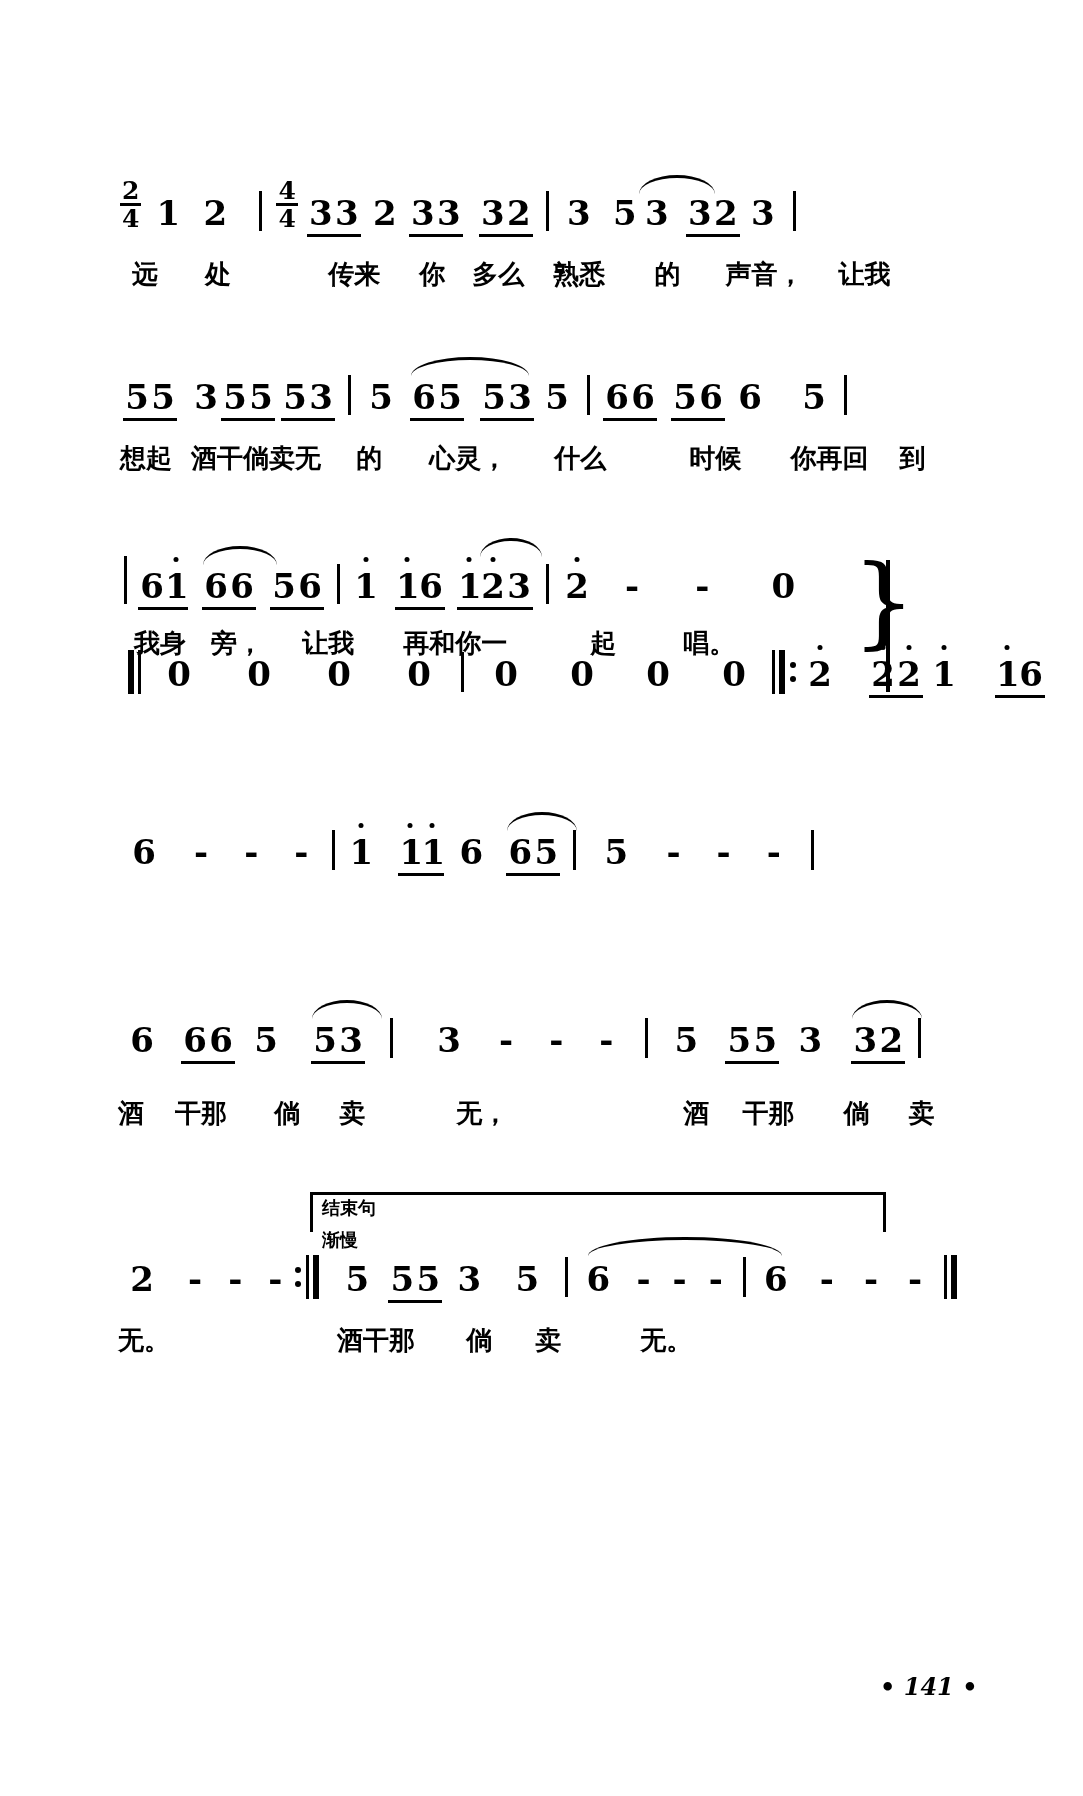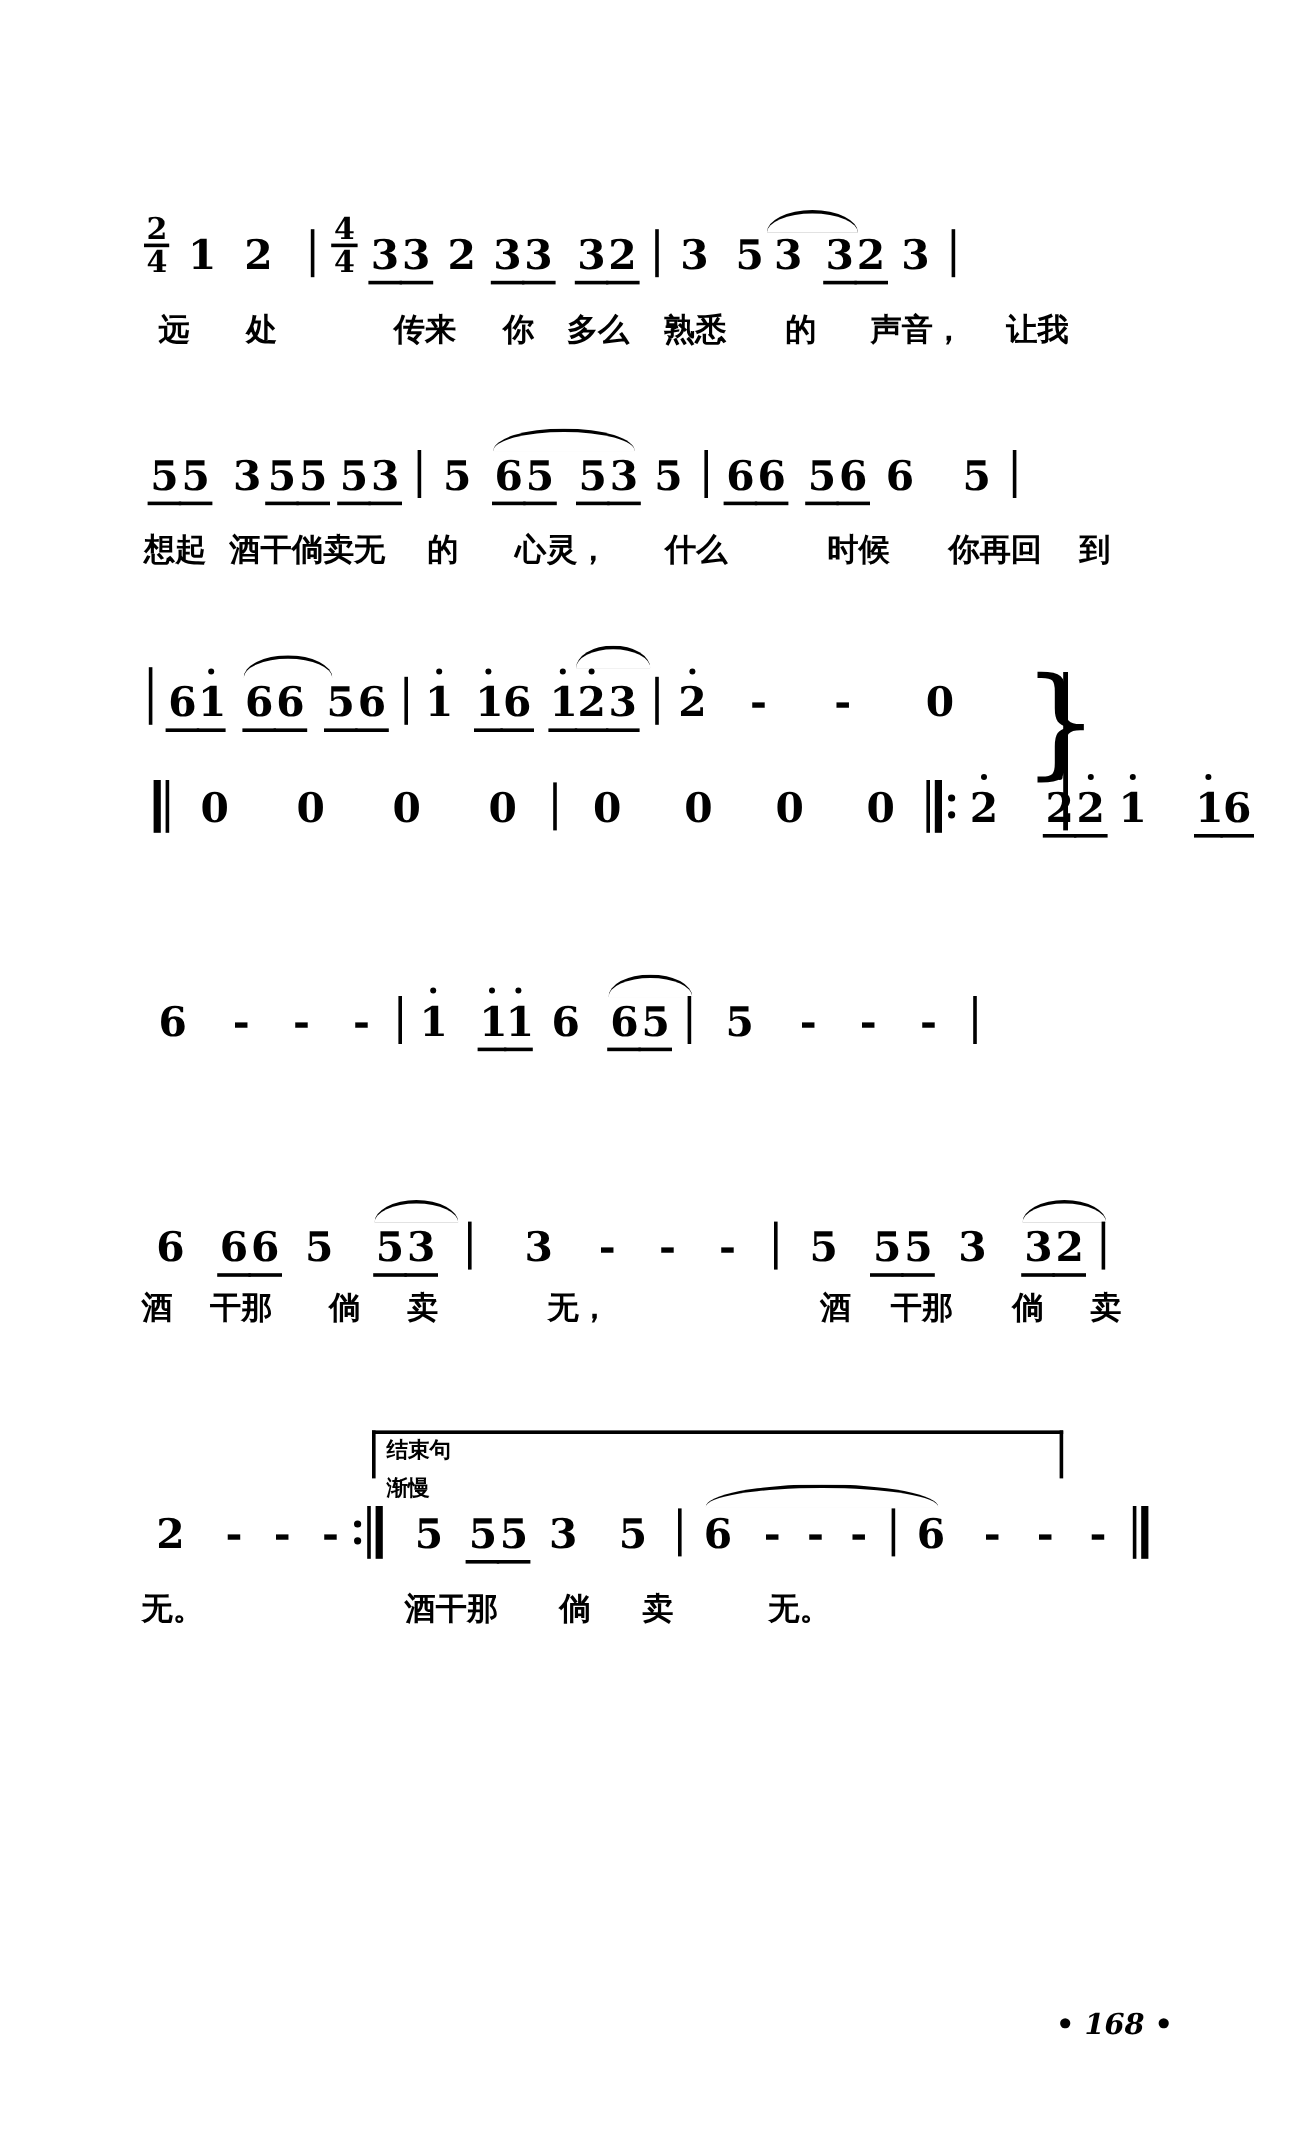--- a/index.html
+++ b/index.html
@@ -258,20 +258,28 @@
       <span class="n beam1 oct-hi" style="width:22px;margin-left:14px;">1</span>
       <span class="n beam1 oct-hi" style="width:26px;position:relative;">
         2<span class="slur" style="left:0px;width:62px;top:-28px;"></span>
       </span>
       <span class="n beam1" style="width:26px;">3</span>
       <span class="barline"></span>
       <span class="n oct-hi" style="width:28px;">2</span>
       <span class="dash" style="margin-left:34px;">-</span>
       <span class="dash" style="margin-left:56px;">-</span>
       <span class="n" style="width:32px;margin-left:58px;">0</span>
+    </div>
+    <div class="lyrics-line" style="padding-left:134px;margin-top:20px;">
+      <span style="display:inline-block;width:68px;">我身</span>
+      <span style="display:inline-block;width:82px;">旁，</span>
+      <span style="display:inline-block;width:92px;">让我</span>
+      <span style="display:inline-block;width:178px;">再和你一</span>
+      <span style="display:inline-block;width:84px;">起</span>
+      <span style="display:inline-block;">唱。</span>
     </div>
   </div>
 
   <div class="brace" style="left:852px;top:552px;">}</div>
   <div style="position:absolute;left:886px;top:560px;width:4px;height:132px;background:#000;"></div>
 
   <div class="system" style="top:650px;">
     <div class="notes-line" style="padding-left:118px;">
       <span class="repeat">
         <span class="thick"></span>
@@ -346,21 +354,21 @@
       <span class="n" style="width:32px;margin-left:8px;">5</span>
       <span class="n beam1" style="width:26px;margin-left:24px;">5</span>
       <span class="n beam1" style="width:26px;">5</span>
       <span class="n" style="width:32px;margin-left:16px;">3</span>
       <span class="n beam1" style="width:26px;margin-left:26px;position:relative;">
         3<span class="slur" style="left:0px;width:70px;top:-20px;"></span>
       </span>
       <span class="n beam1" style="width:26px;">2</span>
       <span class="barline"></span>
     </div>
-    <div class="lyrics-line" style="padding-left:118px;margin-top:12px;">
+    <div class="lyrics-line" style="padding-left:118px;margin-top:36px;">
       <span style="display:inline-block;width:48px;">酒</span>
       <span style="display:inline-block;width:90px;">干那</span>
       <span style="display:inline-block;width:56px;">倘</span>
       <span style="display:inline-block;width:108px;">卖</span>
       <span style="display:inline-block;width:218px;">无，</span>
       <span style="display:inline-block;width:50px;">酒</span>
       <span style="display:inline-block;width:92px;">干那</span>
       <span style="display:inline-block;width:56px;">倘</span>
       <span style="display:inline-block;">卖</span>
     </div>
@@ -412,16 +420,16 @@
       <span style="display:inline-block;width:210px;">无。</span>
       <span style="display:inline-block;width:120px;">酒干那</span>
       <span style="display:inline-block;width:60px;">倘</span>
       <span style="display:inline-block;width:96px;">卖</span>
       <span style="display:inline-block;">无。</span>
     </div>
   </div>
 
 
   <div class="pagenum" style="left:880px;top:1672px;">
-    <span>•&nbsp;</span><span>168</span><span>&nbsp;•</span>
+    <span>•&nbsp;</span><span>141</span><span>&nbsp;•</span>
   </div>
 
 </div>
 
 </body></html>

